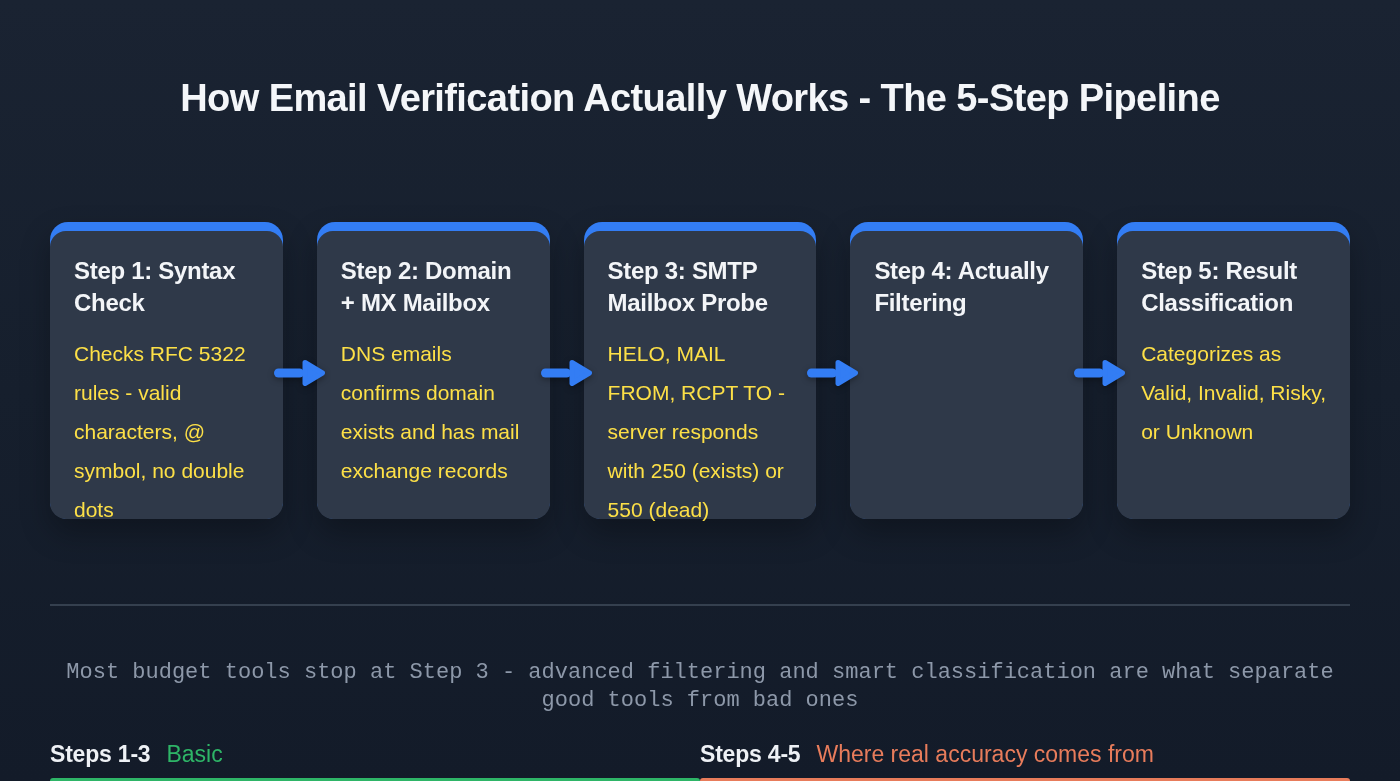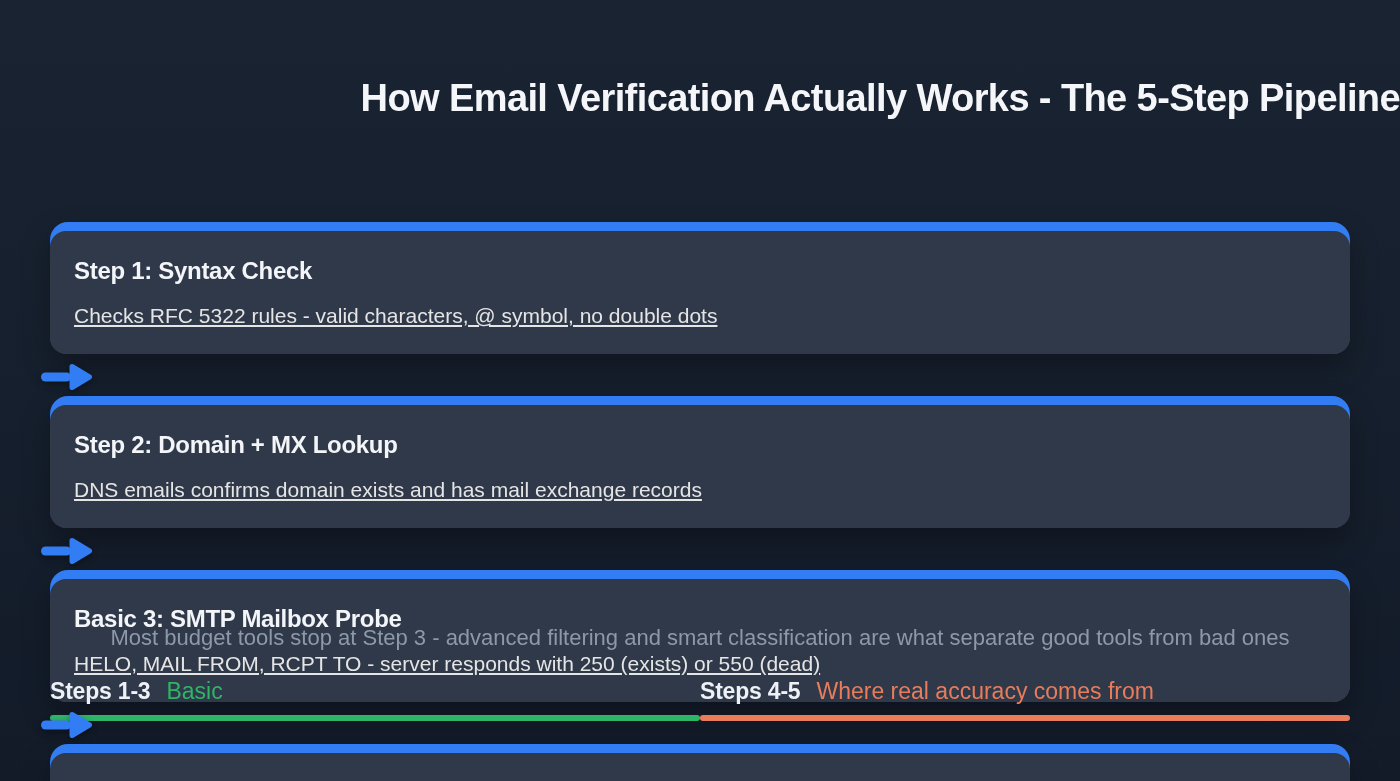--- a/index.html
+++ b/index.html
@@ -4,33 +4,32 @@
 <style>
   * { margin:0; padding:0; box-sizing:border-box; }
   html,body { width:1400px; height:781px; overflow:hidden; }
   body {
     font-family:"Liberation Sans", sans-serif;
     background:linear-gradient(180deg,#1a2332 0%, #161f2d 50%, #131b29 100%);
     position:relative;
   }
   .page-title {
     padding-top:73px;
-    text-align:right;
+    text-align:center;
     font-size:38px;
     line-height:50px;
     font-weight:700;
     letter-spacing:-0.6px;
     color:#f4f6f9;
   }
   .pipeline {
     margin:99px 50px 0;
     height:297px;
     display:flex;
     align-items:stretch;
-    flex-direction:column;
   }
   .step-card {
     flex:1;
     background:var(--accent-blue,#337df4);
     border-radius:18px;
     padding-top:9px;
     box-shadow:0 14px 30px rgba(0,0,0,.28);
   }
   .step-card-inner {
     height:100%;
@@ -41,23 +40,22 @@
   .step-heading {
     font-size:24px;
     line-height:32px;
     font-weight:700;
     letter-spacing:-0.3px;
     color:#f3f5f8;
     margin-bottom:15px;
   }
   .step-body {
     font-size:21px;
-    line-height:28px;
-    color:#e5e5e5;
-    text-decoration:underline;
+    line-height:39px;
+    color:#fde047;
   }
   .arrow-cell {
     width:34px;
     display:flex;
     align-items:center;
     justify-content:center;
     position:relative;
     z-index:2;
   }
   .arrow-cell svg {
@@ -67,25 +65,26 @@
     margin-top:4px;
     filter:drop-shadow(0 2px 3px rgba(0,0,0,.35));
   }
   .arrow-stem { fill:var(--accent-blue,#337df4); }
   .arrow-head { fill:var(--accent-blue,#337df4); stroke:var(--accent-blue,#337df4); stroke-width:5; stroke-linejoin:round; }
   .divider {
     margin:85px 50px 0;
     border-top:2px solid #35404f;
   }
   .footer-note {
-    margin:18px 50px 0;
+    margin:53px 50px 0;
     text-align:center;
     font-size:22px;
     line-height:28px;
     color:#8d98a9;
+    font-family:Liberation Mono, monospace;
   }
   .legend {
     display:flex;
     margin:24px 50px 0;
   }
   .legend-col { flex:1; }
   .legend-line { font-size:23px; line-height:30px; white-space:nowrap; }
   .legend-label { font-weight:700; color:#eef1f5; margin-right:16px; letter-spacing:-0.2px; }
   .legend-tag-green { color:var(--green,#2eb567); }
   .legend-tag-orange { color:var(--orange,#e87c5b); }
@@ -109,35 +108,35 @@
 
   <div class="arrow-cell">
     <svg viewBox="0 0 52 38">
       <rect class="arrow-stem" x="0" y="14.5" width="30" height="9" rx="4.5"></rect>
       <path class="arrow-head" d="M31 8.5 L48.5 19 L31 29.5 Z"></path>
     </svg>
   </div>
 
   <div class="step-card">
     <div class="step-card-inner">
-      <div class="step-heading">Step 2: Domain + MX Lookup</div>
+      <div class="step-heading">Step 2: Domain + MX Mailbox</div>
       <div class="step-body">DNS emails confirms domain exists and has mail exchange records</div>
     </div>
   </div>
 
   <div class="arrow-cell">
     <svg viewBox="0 0 52 38">
       <rect class="arrow-stem" x="0" y="14.5" width="30" height="9" rx="4.5"></rect>
       <path class="arrow-head" d="M31 8.5 L48.5 19 L31 29.5 Z"></path>
     </svg>
   </div>
 
   <div class="step-card">
     <div class="step-card-inner">
-      <div class="step-heading">Basic 3: SMTP Mailbox Probe</div>
+      <div class="step-heading">Step 3: SMTP Mailbox Probe</div>
       <div class="step-body">HELO, MAIL FROM, RCPT TO - server responds with 250 (exists) or 550 (dead)</div>
     </div>
   </div>
 
   <div class="arrow-cell">
     <svg viewBox="0 0 52 38">
       <rect class="arrow-stem" x="0" y="14.5" width="30" height="9" rx="4.5"></rect>
       <path class="arrow-head" d="M31 8.5 L48.5 19 L31 29.5 Z"></path>
     </svg>
   </div>
@@ -148,20 +147,26 @@
     </div>
   </div>
 
   <div class="arrow-cell">
     <svg viewBox="0 0 52 38">
       <rect class="arrow-stem" x="0" y="14.5" width="30" height="9" rx="4.5"></rect>
       <path class="arrow-head" d="M31 8.5 L48.5 19 L31 29.5 Z"></path>
     </svg>
   </div>
 
+  <div class="step-card">
+    <div class="step-card-inner">
+      <div class="step-heading">Step 5: Result Classification</div>
+      <div class="step-body">Categorizes as Valid, Invalid, Risky, or Unknown</div>
+    </div>
+  </div>
 
 </div>
 
 <div class="divider"></div>
 
 <div class="footer-note">Most budget tools stop at Step 3 - advanced filtering and smart classification are what separate good tools from bad ones</div>
 
 <div class="legend">
   <div class="legend-col">
     <div class="legend-line">

